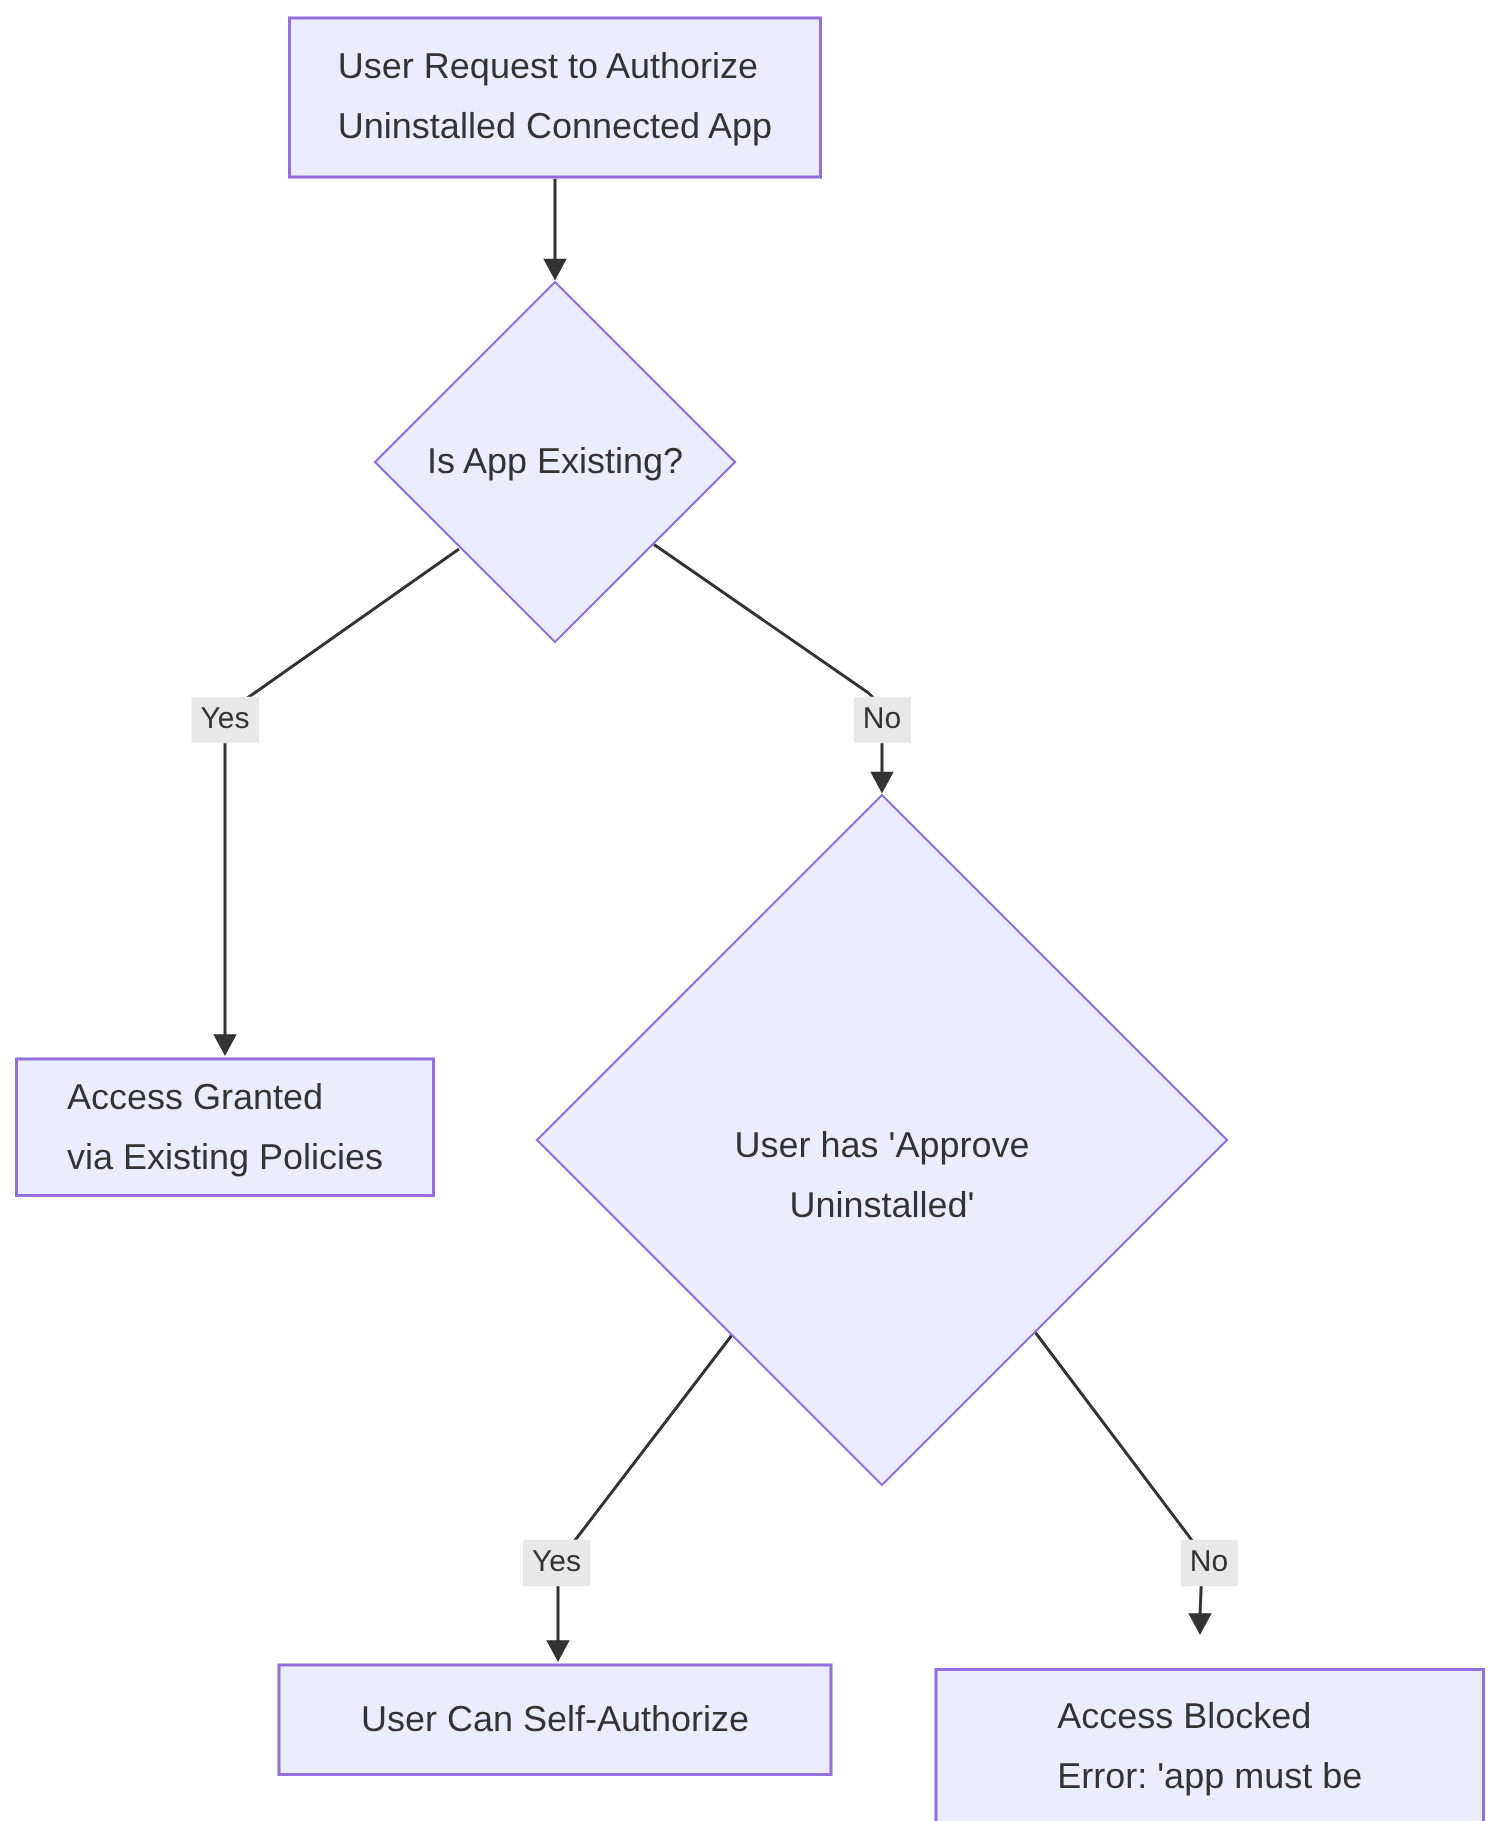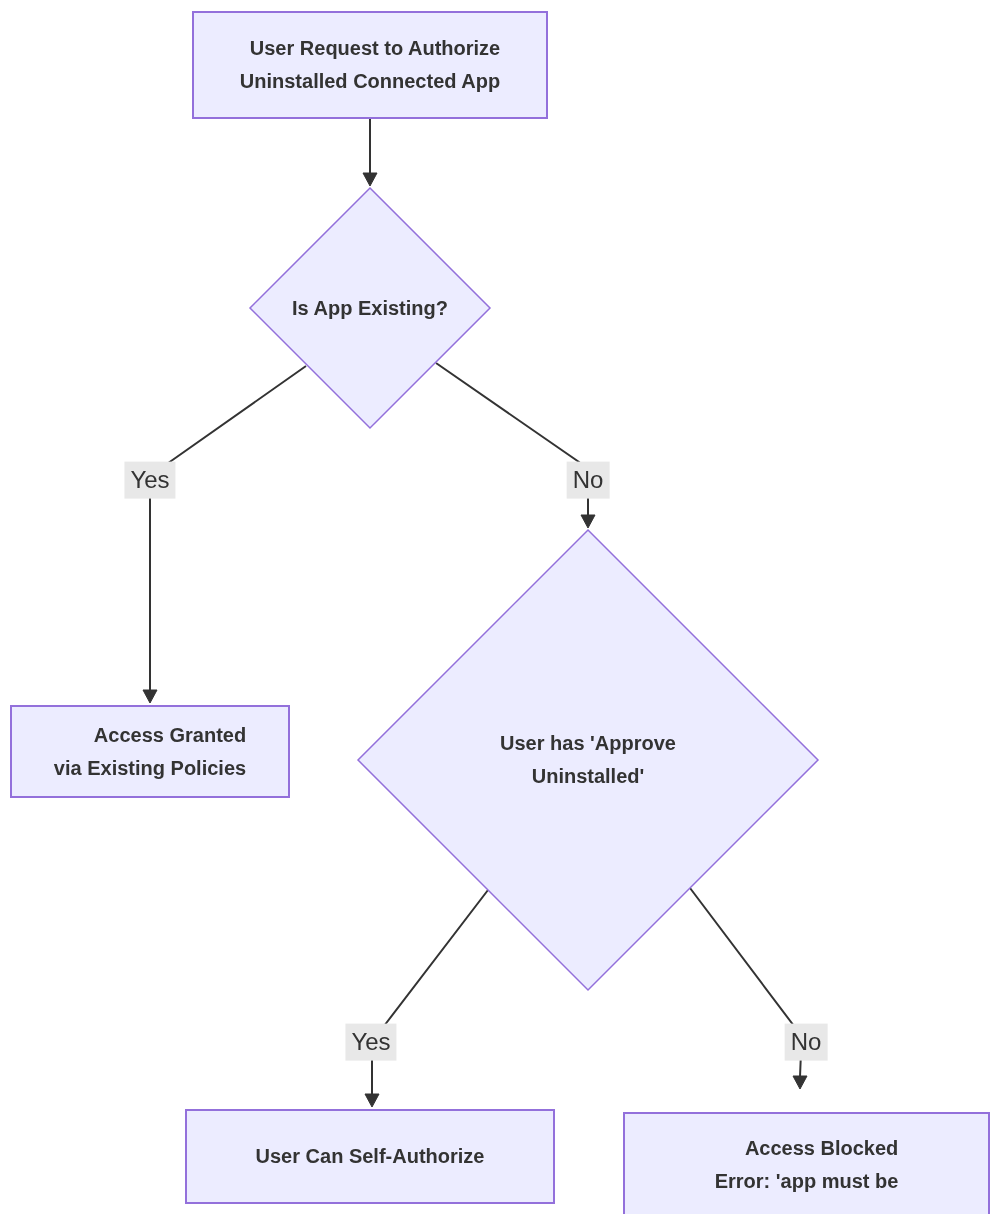--- a/index.html
+++ b/index.html
@@ -39,37 +39,36 @@
   .node.rect {
     position: absolute;
     background: var(--node-fill, #ECECFF);
     border: 2px solid var(--node-stroke, #9370DB);
     display: flex;
     align-items: center;
     justify-content: center;
   }
   .node-label {
     white-space: pre-line;
-    text-align: right;
-    font-size: 20px;
+    text-align: left;
+    font-size: 24px;
     line-height: 1.65;
     color: var(--text, #333333);
-    font-weight: bold;
   }
   .diamond-label {
     position: absolute;
     transform: translate(-50%, -50%);
     text-align: center;
   }
   .edge-label {
     position: absolute;
     transform: translate(-50%, -50%);
     background: var(--label-bg, #e8e8e8);
     padding: 1px 6px;
-    font-size: 24px;
+    font-size: 20px;
     line-height: 1.45;
     color: var(--text, #333333);
     text-align: right;
   }
 </style>
 </head>
 <body>
 
 <div class="stage">
 
@@ -97,34 +96,34 @@
   <div class="node rect" style="left:192px; top:11px; width:356px; height:108px;">
     <span class="node-label">User Request to Authorize
 Uninstalled Connected App</span>
   </div>
 
   <div class="node rect" style="left:10px; top:705px; width:280px; height:93px;">
     <span class="node-label">Access Granted
 via Existing Policies</span>
   </div>
 
-  <div class="node rect" style="left:185px; top:1109px; width:370px; height:95px;">
+  <div class="node rect" style="left:185px; top:1109px; width:370px; height:75px;">
     <span class="node-label">User Can Self-Authorize</span>
   </div>
 
   <div class="node rect" style="left:623px; top:1092px; width:367px; height:106px;margin-top:20px;">
     <span class="node-label">Access Blocked
 Error: 'app must be</span>
   </div>
 
   <div class="diamond-label" style="left:370px; top:308px;">
     <span class="node-label">Is App Existing?</span>
   </div>
 
-  <div class="diamond-label" style="left:588px; top:760px;">
+  <div class="diamond-label" style="left:588px; top:784px;">
     <span class="node-label">User has 'Approve
 Uninstalled'</span>
   </div>
 
   <div class="edge-label" style="left:150px; top:480px;">Yes</div>
 
   <div class="edge-label" style="left:588px; top:480px;">No</div>
 
   <div class="edge-label" style="left:371px; top:1042px;">Yes</div>
 

